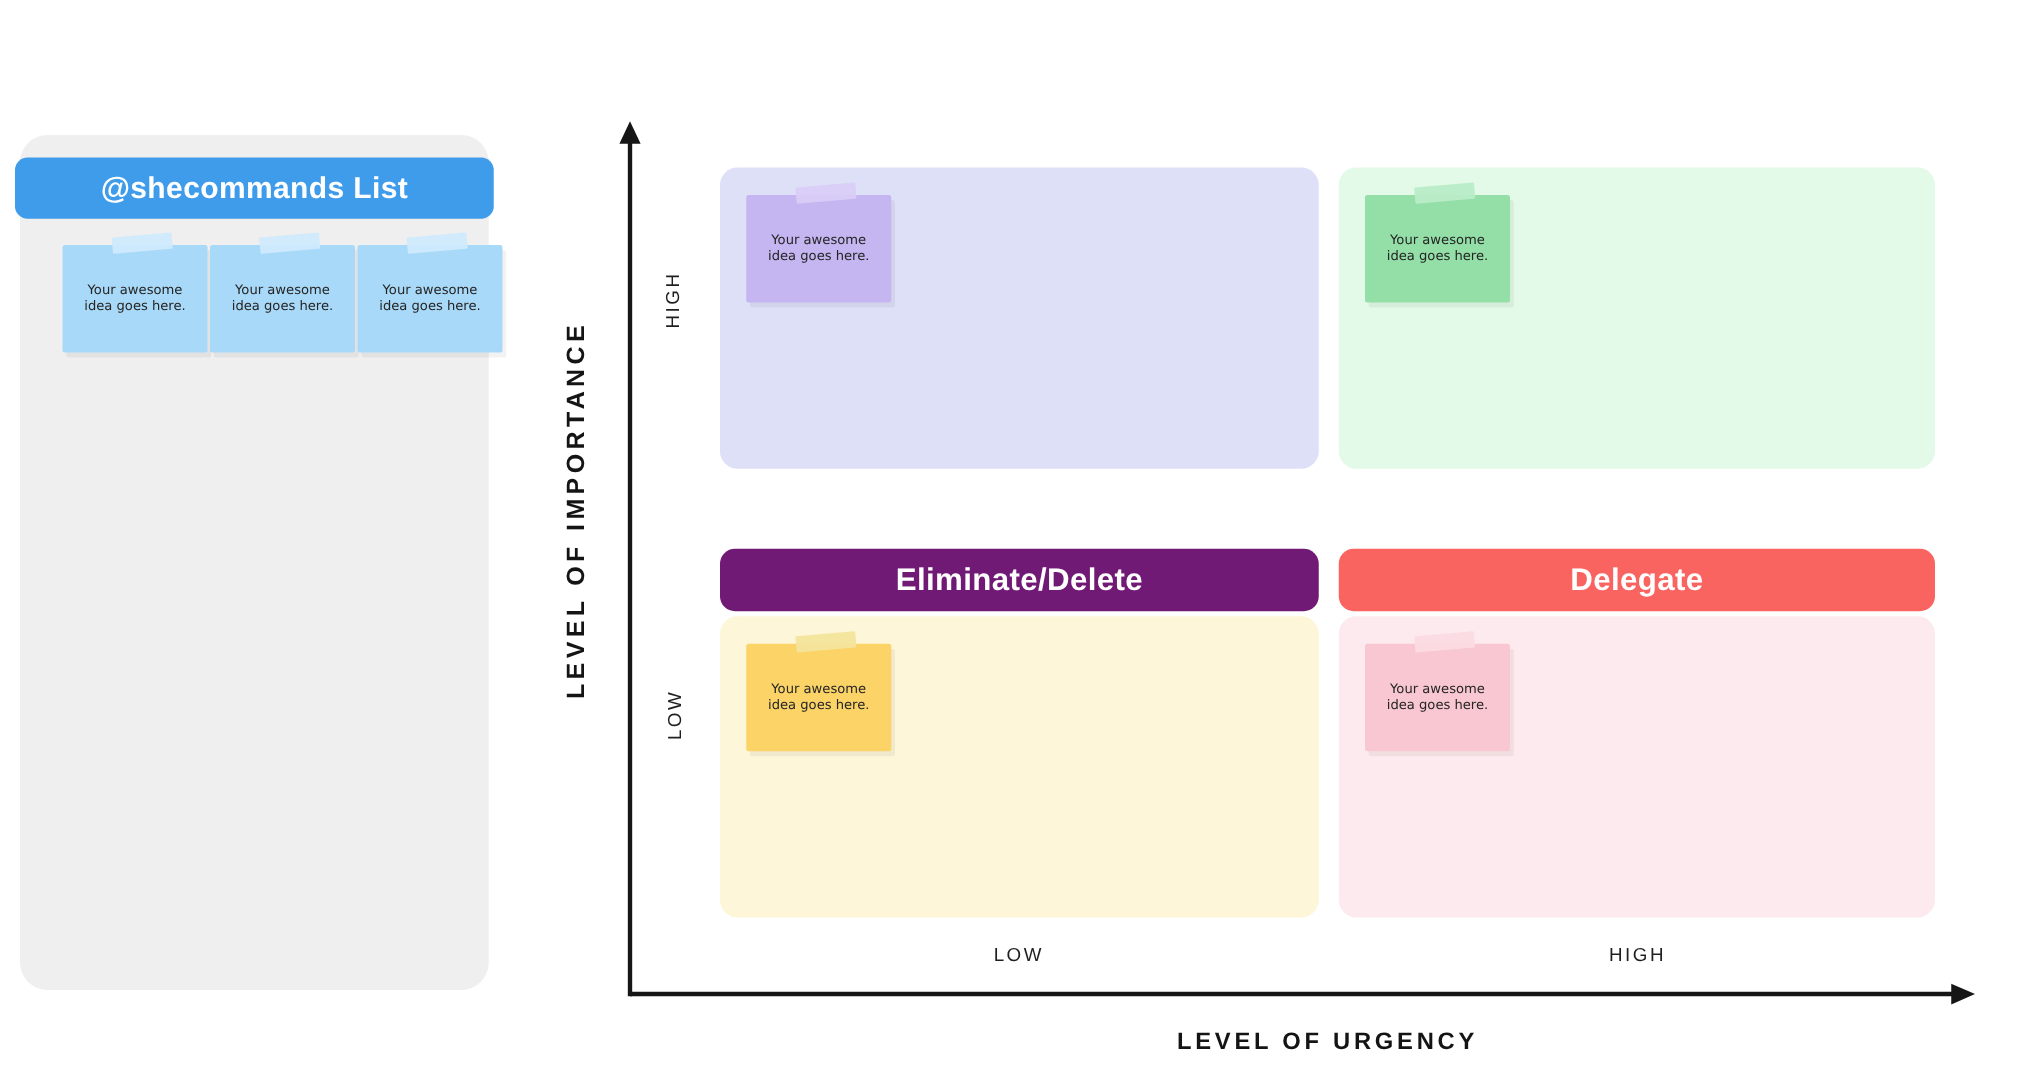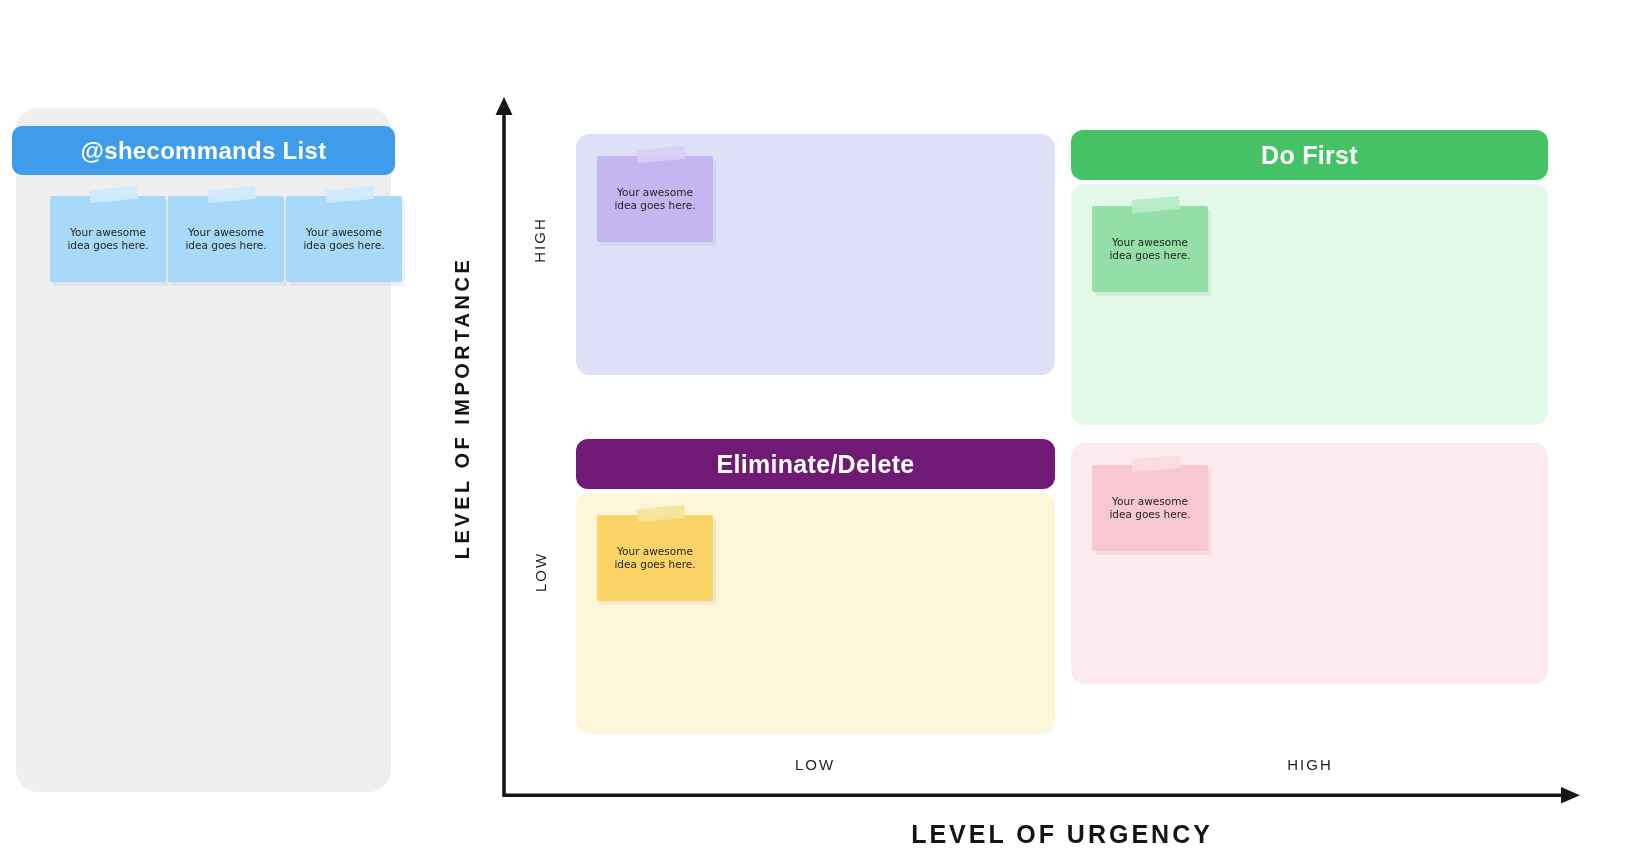--- a/index.html
+++ b/index.html
@@ -60,21 +60,21 @@
   .q-body .note { left: 21px; top: 22px; }
 
   
   .axis-svg { position: absolute; left: 0; top: 0; pointer-events: none; }
   .axis-label {
     position: absolute; white-space: nowrap; color: #141414;
   }
   .rot { transform: translate(-50%,-50%) rotate(-90deg); }
   .ctr { transform: translate(-50%,-50%); }
   .axis-title { font-size: 20px; font-weight: 700; letter-spacing: 3.5px; }
-  .axis-title-x { font-size: 25px; font-weight: 700; letter-spacing: 3px; }
+  .axis-title-x { font-size: 19px; font-weight: 700; letter-spacing: 3px; }
   .tick { font-size: 15px; font-weight: 500; letter-spacing: 2px; color: #1f1f1f; }
 </style>
 </head>
 <body>
 
 <div class="canvas">
 
   <div class="side-panel" style="background-color: rgb(239, 239, 239);">
     <div class="side-header" style="background-color: rgb(63, 156, 235);">
       <span>@shecommands List</span>
@@ -112,23 +112,20 @@
   <div class="quadrant" style="left:576px; top:130px; width:479px;">
     <div class="q-body" style="background-color: rgb(222, 224, 248);">
       <div class="note" style="background-color: rgb(197, 181, 240);">
         <div class="tape" style="background-color: rgb(217, 205, 246);"></div>
         <div class="note-text">Your awesome idea goes here.</div>
       </div>
     </div>
   </div>
 
   <div class="quadrant" style="left:1071px; top:130px; width:477px;">
-    <div class="q-header" style="background-color: rgb(69, 194, 102);">
-      <span>Do First</span>
-    </div>
     <div class="q-body" style="background-color: rgb(227, 250, 232);">
       <div class="note" style="background-color: rgb(147, 223, 167);">
         <div class="tape" style="background-color: rgb(185, 236, 200);"></div>
         <div class="note-text">Your awesome idea goes here.</div>
       </div>
     </div>
   </div>
 
   <div class="quadrant" style="left:576px; top:439px; width:479px;">
     <div class="q-header" style="background-color: #701a75;">
@@ -136,20 +133,23 @@
     </div>
     <div class="q-body" style="background-color: rgb(253, 246, 216);">
       <div class="note" style="background-color: rgb(251, 211, 102);">
         <div class="tape" style="background-color: rgb(243, 228, 156);"></div>
         <div class="note-text">Your awesome idea goes here.</div>
       </div>
     </div>
   </div>
 
   <div class="quadrant" style="left:1071px; top:439px; width:477px;">
+    <div class="q-header" style="background-color: rgb(249, 100, 96);">
+      <span>Delegate</span>
+    </div>
     <div class="q-body" style="background-color: rgb(253, 234, 238);">
       <div class="note" style="background-color: rgb(249, 199, 209);">
         <div class="tape" style="background-color: rgb(251, 219, 226);"></div>
         <div class="note-text">Your awesome idea goes here.</div>
       </div>
     </div>
   </div>
 
 </div>
 

